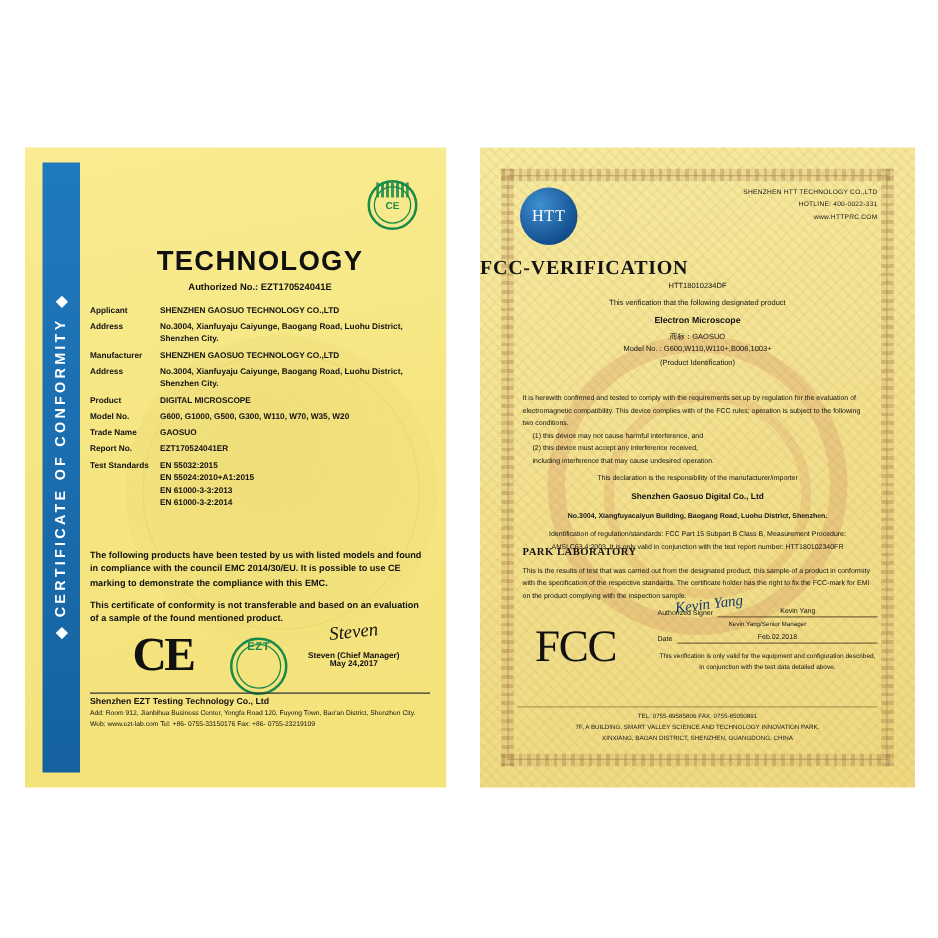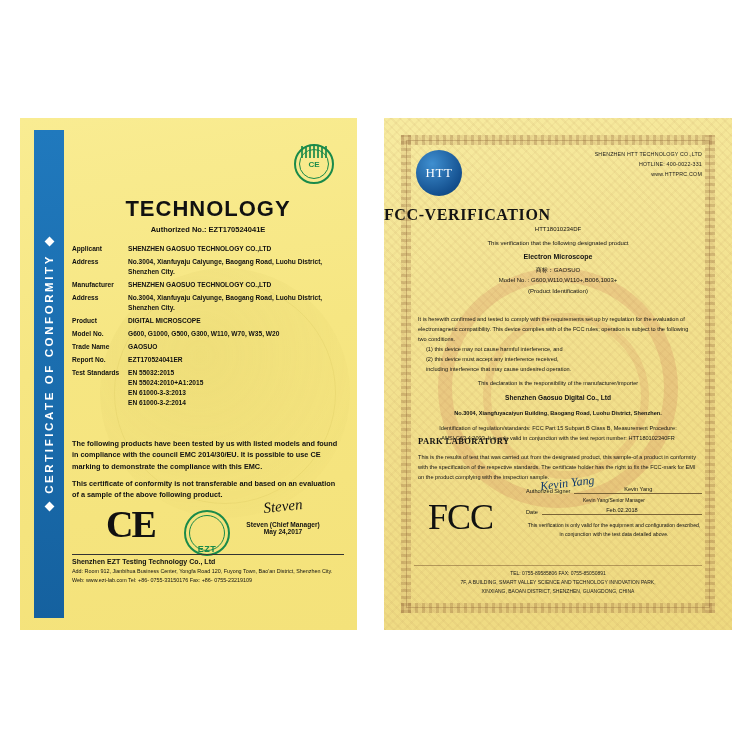--- a/index.html
+++ b/index.html
@@ -96,21 +96,21 @@
   .ezt-seal {
     position: absolute;
     right: 6px;
     top: 20px;
     width: 42px;
     height: 42px;
     border-radius: 50%;
     border: 2px solid #1a8a4a;
     color: #1a8a4a;
     display: flex;
-    align-items: flex-end;
+    align-items: flex-start;
     justify-content: center;
     box-sizing: border-box;
   }
   .ezt-seal span {
     font-size: 9px;
     font-weight: bold;
     letter-spacing: .5px;
   }
   .ezt-seal:before {
     content: "";
@@ -602,21 +602,21 @@
             <span class="line">EN 61000-3-3:2013</span>
             <span class="line">EN 61000-3-2:2014</span>
           </td>
         </tr>
       </tbody>
         </table>
 
       <div class="para">
         <div>The following products have been tested by us with listed models and found in compliance with the council EMC 2014/30/EU. It is possible to use CE marking to demonstrate the compliance with this EMC.</div>
         <div style="height:6px"></div>
-        <div>This certificate of conformity is not transferable and based on an evaluation of a sample of the above following product.</div>
+        <div>This certificate of conformity is not transferable and based on an evaluation of a sample of the found mentioned product.</div>
       </div>
 
       <div class="ce-mark">CE</div>
 
       <div class="ezt-seal" style="left:112px; top:380px; right:auto; width:46px; height:46px;">
         <span>EZT</span>
       </div>
 
       <div class="sign-block">
         <div class="sign-script">Steven</div>

